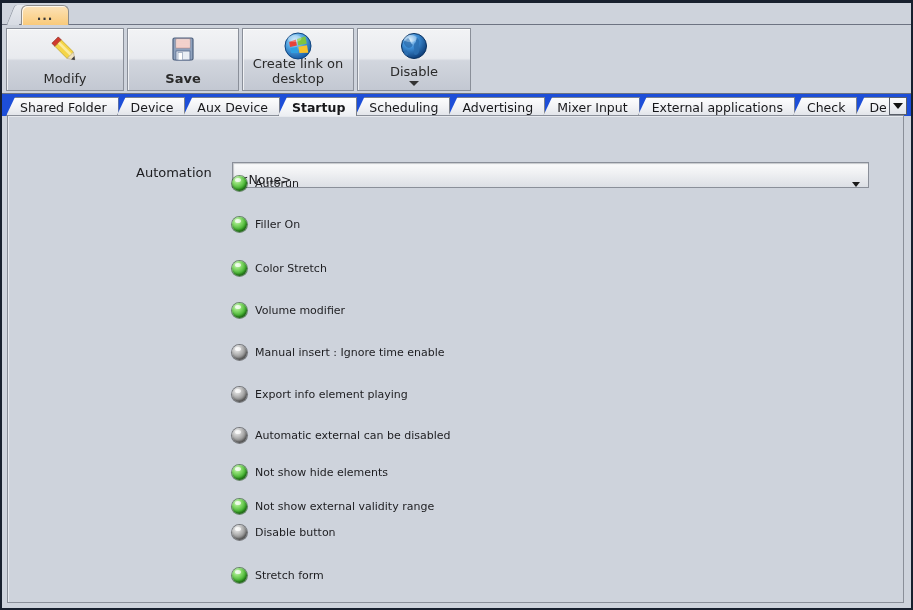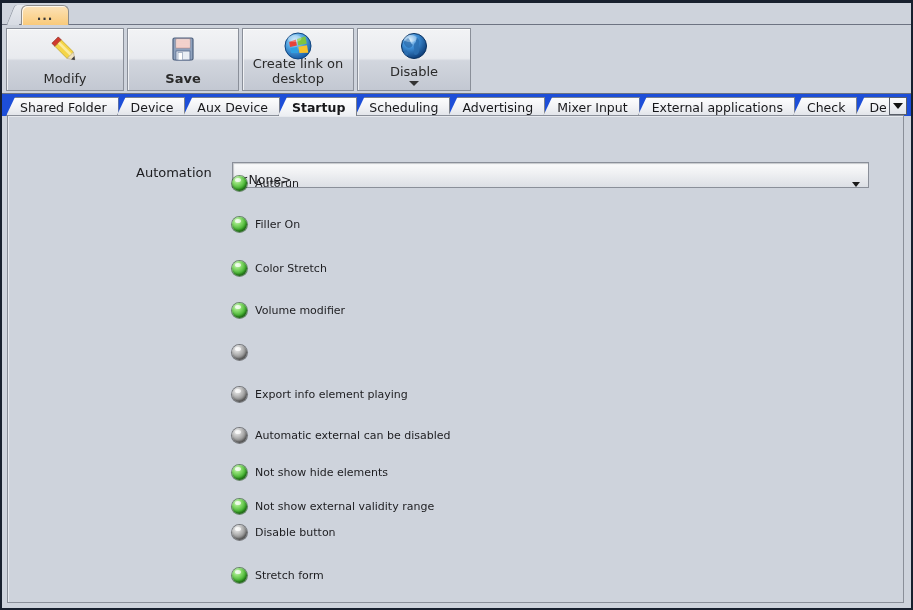--- a/index.html
+++ b/index.html
@@ -417,20 +417,21 @@
         <span class="opt-label">Color Stretch</span>
       </div>
 
       <div class="opt" style="top:127px">
         <span class="led on"></span>
         <span class="opt-label">Volume modifier</span>
       </div>
 
       <div class="opt" style="top:169px">
         <span class="led off"></span>
+        <span class="opt-label">Manual insert : Ignore time enable</span>
       </div>
 
       <div class="opt" style="top:211px">
         <span class="led off"></span>
         <span class="opt-label">Export info element playing</span>
       </div>
 
       <div class="opt" style="top:252px">
         <span class="led off"></span>
         <span class="opt-label">Automatic external can be disabled</span>

